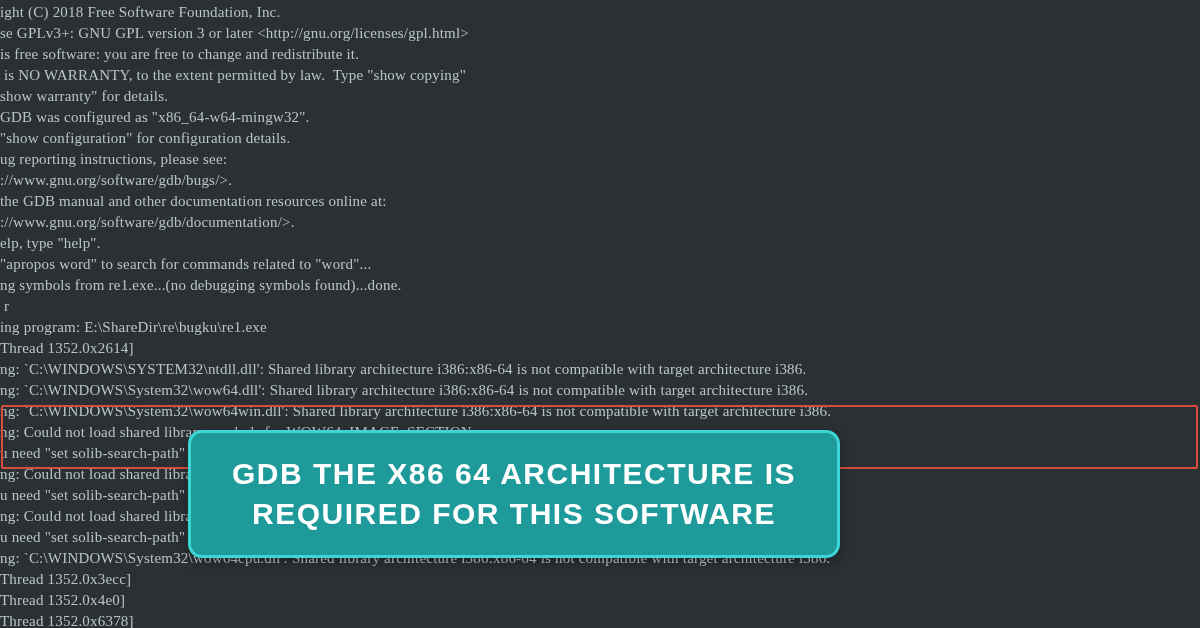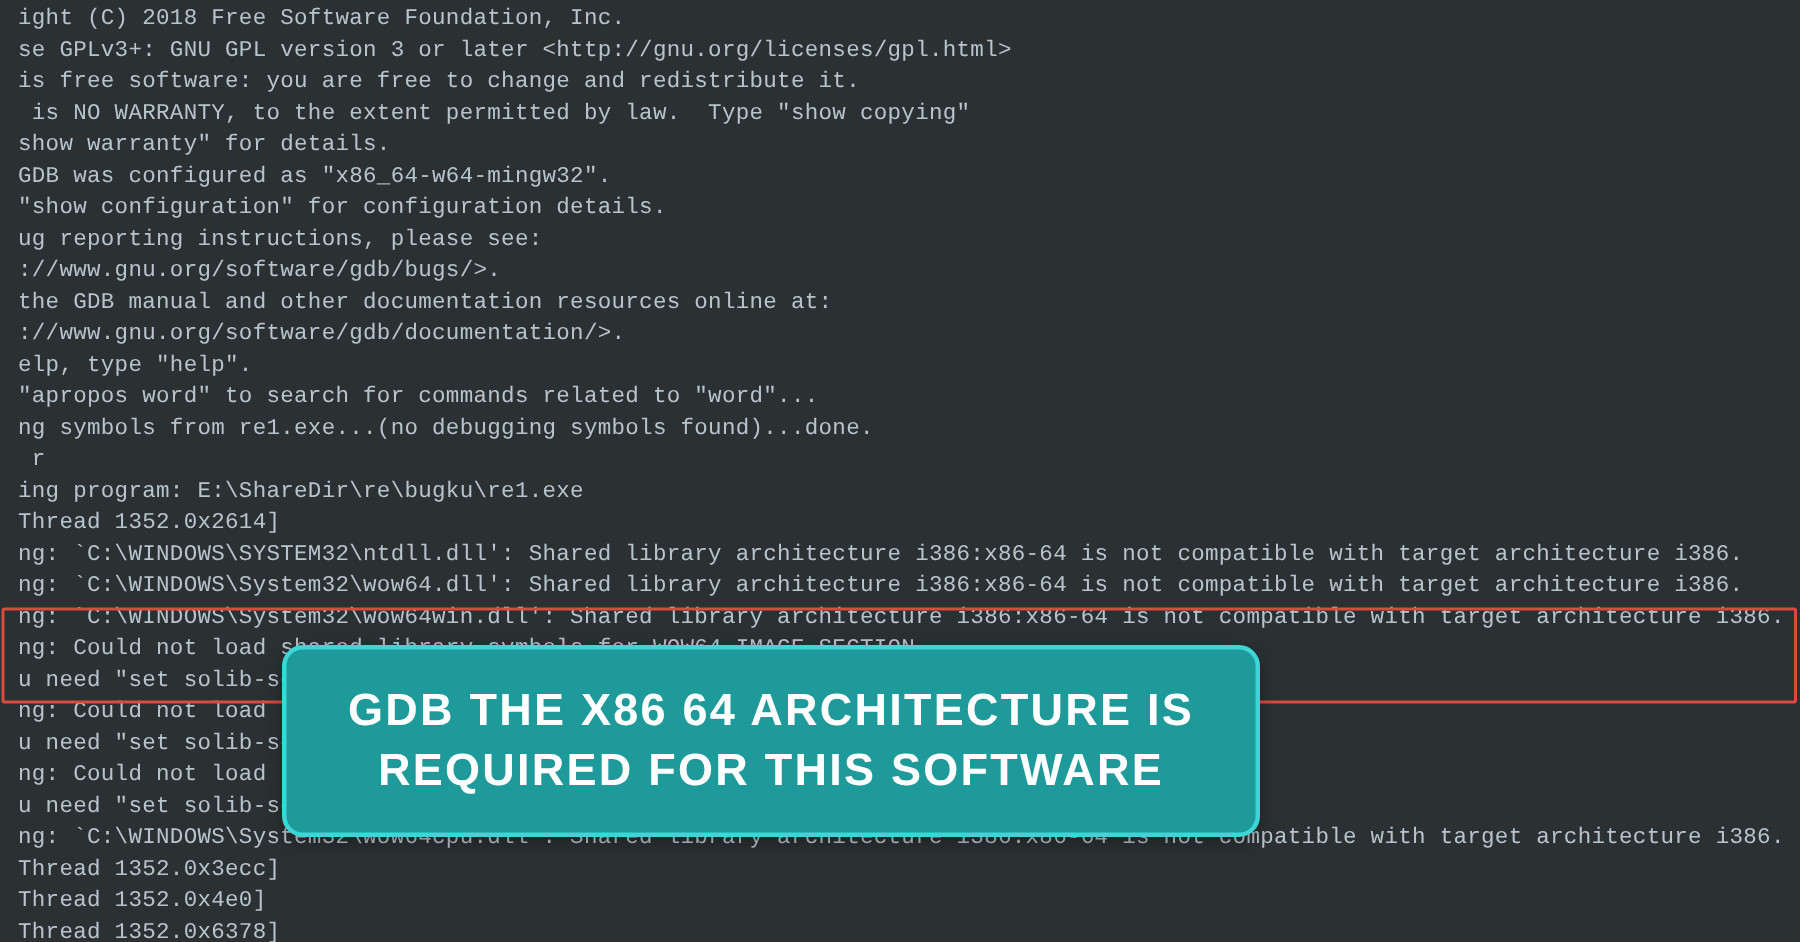--- a/index.html
+++ b/index.html
@@ -10,21 +10,21 @@
     font-size: 15px;
     line-height: 1.4;
     color: #b8c4cc;
     position: relative;
   }
   .terminal {
     padding: 2px 0 0 0;
     white-space: pre;
     letter-spacing: 0.2px;
   }
-  .line { display: block; padding-left: 12px; }
+  .line { display: block; padding-left: 0; font-family: Liberation Serif, serif; }
   .red-box {
     position: absolute;
     left: 1px;
     top: 405px;
     width: 1197px;
     height: 64px;
     border: 2px solid #d84c3e;
     border-radius: 2px;
     pointer-events: none;
   }

